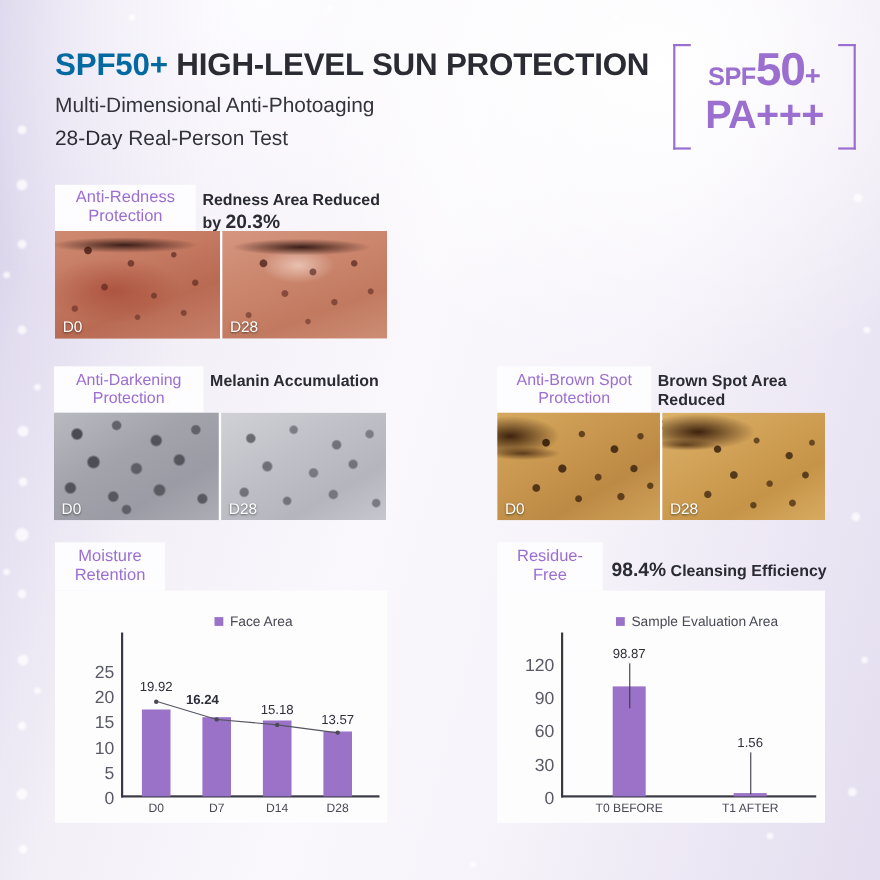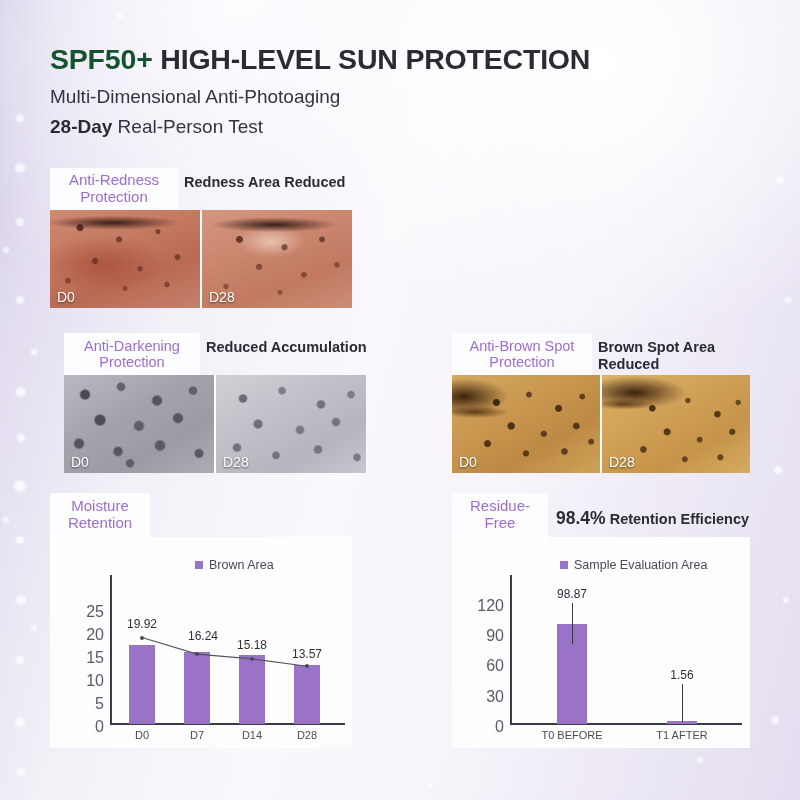--- a/index.html
+++ b/index.html
@@ -17,24 +17,24 @@
       radial-gradient(ellipse 70% 60% at 30% 0%, #fdfcff 0%, rgba(253,252,255,0) 65%),
       linear-gradient(105deg, #cfc7e4 0%, #e2dcef 9%, #f2eff7 24%, #faf8fc 45%, #f6f3fa 65%, #ece7f4 84%, #e3ddef 100%);
   }
   #bgsparkle { position:absolute; inset:0; }
   .sp { position:absolute; border-radius:50%; background:rgba(255,255,255,0.75); filter:blur(1.2px); }
   #page { position:absolute; inset:0; }
 
   
   .header { position:absolute; left:50px; top:44px; width:560px; }
   .h1 { font-size:28.5px; font-weight:bold; color:#2b2b33; letter-spacing:-0.2px; line-height:1.12; white-space:nowrap;}
-  .h1 .accent { color:#14532d; }
+  .h1 .accent { color:#0369a1; }
   .h2 { font-size:19px; color:#34343c; margin-top:10px; line-height:1.2; }
   .h3 { font-size:19px; color:#34343c; margin-top:7px; line-height:1.2; }
-  .h3 b { font-weight:bold; color:#2b2b33; }
+  .h3 b { font-weight:normal; color:#2b2b33; }
 
   
   .badge { position:absolute; left:612px; top:40px; width:166px; height:96px; }
   .badge .brk { position:absolute; top:0; width:16px; height:96px; border:2.5px solid #9b6fd0; }
   .badge .brk.l { left:0; border-right:none; }
   .badge .brk.r { right:0; border-left:none; }
   .badge .row1 { position:absolute; left:16px; top:2px; width:134px; height:48px;
                  display:flex; align-items:baseline; justify-content:center; color:#9b6fd0; }
   .badge .spf { font-size:23px; font-weight:bold; letter-spacing:-0.5px; }
   .badge .fifty { font-size:42px; font-weight:bold; letter-spacing:-1px; line-height:1; }
@@ -116,30 +116,44 @@
       <span class="accent">SPF50+</span>
       <span>HIGH-LEVEL SUN PROTECTION</span>
     </div>
     <div class="h2">Multi-Dimensional Anti-Photoaging</div>
     <div class="h3">
       <b>28-Day</b>
       <span>Real-Person Test</span>
     </div>
   </div>
 
+  <div class="badge">
+    <div class="brk l"></div>
+    <div class="brk r"></div>
+    <div class="row1">
+      <span class="spf">SPF</span>
+      <span class="fifty">50</span>
+      <span class="plus">+</span>
+    </div>
+    <div class="row2">PA+++</div>
+  </div>
 
   <div class="panel" style="left:50px; top:168px; width:302px; height:140px;">
     <div class="tagbox" style="width:128px; height:42px; font-size:15px;">
       <div>
         <div>Anti-Redness</div>
         <div>Protection</div>
       </div>
     </div>
     <div class="headline" style="left:134px; top:6px; width:175px;">
       <div>Redness Area Reduced</div>
+      <div>
+        <span>by</span>
+        <span class="big">20.3%</span>
+      </div>
     </div>
     <div class="imgpair" style="left:0; top:42px; width:302px; height:98px;">
       <div class="imgcell" style="width:150px;">
         <div class="tex" style="
           background:
             radial-gradient(circle at 20% 18%, rgba(60,20,15,.75) 0 3px, transparent 4px),
             radial-gradient(circle at 46% 30%, rgba(70,25,18,.6) 0 2.5px, transparent 3.5px),
             radial-gradient(circle at 72% 22%, rgba(60,20,15,.55) 0 2px, transparent 3px),
             radial-gradient(circle at 30% 52%, rgba(80,30,20,.6) 0 2.6px, transparent 3.6px),
             radial-gradient(circle at 60% 60%, rgba(70,25,18,.5) 0 2.2px, transparent 3.2px),
@@ -166,29 +180,29 @@
             radial-gradient(circle at 52% 84%, rgba(70,25,18,.45) 0 2px, transparent 3px),
             radial-gradient(ellipse 60% 11% at 48% 15%, rgba(45,20,16,.92) 0%, rgba(45,20,16,0) 70%),
             radial-gradient(ellipse 30% 22% at 46% 32%, rgba(255,240,232,.55) 0%, rgba(255,240,232,0) 75%),
             linear-gradient(160deg, #d59680 0%, #cb866d 38%, #c17a60 70%, #cd8d76 100%);
         "></div>
         <span class="daylbl">D28</span>
       </div>
     </div>
   </div>
 
-  <div class="panel" style="left:64px; top:333px; width:282px; height:140px;text-decoration:underline;">
+  <div class="panel" style="left:49px; top:333px; width:282px; height:140px;text-decoration:underline;">
     <div class="tagbox" style="width:136px; height:42px; font-size:14.5px;">
       <div>
         <div>Anti-Darkening</div>
         <div>Protection</div>
       </div>
     </div>
     <div class="headline" style="left:142px; top:6px; width:175px;">
-      <div>Reduced Accumulation</div>
+      <div>Melanin Accumulation</div>
     </div>
     <div class="imgpair" style="left:0; top:42px; width:302px; height:98px;">
       <div class="imgcell" style="width:150px;">
         <div class="tex" style="
           background:
             radial-gradient(circle at 14% 20%, rgba(40,40,48,.75) 0 4px, transparent 6px),
             radial-gradient(circle at 38% 12%, rgba(50,50,58,.6) 0 3.5px, transparent 5px),
             radial-gradient(circle at 62% 26%, rgba(40,40,48,.65) 0 4px, transparent 6px),
             radial-gradient(circle at 86% 16%, rgba(55,55,63,.6) 0 3.5px, transparent 5px),
             radial-gradient(circle at 24% 46%, rgba(40,40,48,.7) 0 4.5px, transparent 6.5px),
@@ -286,21 +300,21 @@
       <div>
         <div>Moisture</div>
         <div>Retention</div>
       </div>
     </div>
 
     <div class="chartcard" style="left:0; top:44px; width:302px; height:211px;">
 
       <div class="legend" style="left:145px; top:21px;">
         <span class="sq"></span>
-        <span>Brown Area</span>
+        <span>Face Area</span>
       </div>
 
       <div class="axis" style="left:60px; top:38px; width:1.6px; height:150px;"></div>
       <div class="axis" style="left:60px; top:186.4px; width:235px; height:1.6px;"></div>
 
       <div class="ytick" style="left:22px; top:181px; width:32px;">0</div>
       <div class="ytick" style="left:22px; top:158px; width:32px;">5</div>
       <div class="ytick" style="left:22px; top:135px; width:32px;">10</div>
       <div class="ytick" style="left:22px; top:112px; width:32px;">15</div>
       <div class="ytick" style="left:22px; top:89px;  width:32px;">20</div>
@@ -313,42 +327,42 @@
 
       <svg style="position:absolute; left:0; top:0;" width="302" height="211">
         <polyline points="92,100.5 147,117.1 202,121.9 257,129.3" fill="none" stroke="#55555f" stroke-width="1.1"></polyline>
       </svg>
       <div class="dot" style="left:90px;  top:98.5px;"></div>
       <div class="dot" style="left:145px; top:115.1px;"></div>
       <div class="dot" style="left:200px; top:119.9px;"></div>
       <div class="dot" style="left:255px; top:127.3px;"></div>
 
       <div class="dlabel" style="left:68px;  top:80px;  width:48px;">19.92</div>
-      <div class="dlabel" style="left:129px; top:92px;  width:48px;">16.24</div>
+      <div class="dlabel" style="left:110px; top:92px;  width:48px;font-weight:bold;">16.24</div>
       <div class="dlabel" style="left:178px; top:101px; width:48px;">15.18</div>
       <div class="dlabel" style="left:233px; top:110px; width:48px;">13.57</div>
 
       <div class="xtick" style="left:68px;  top:192px; width:48px;">D0</div>
       <div class="xtick" style="left:123px; top:192px; width:48px;">D7</div>
       <div class="xtick" style="left:178px; top:192px; width:48px;">D14</div>
       <div class="xtick" style="left:233px; top:192px; width:48px;">D28</div>
     </div>
   </div>
 
   <div class="panel" style="left:452px; top:493px; width:298px; height:255px;">
     <div class="tagbox" style="width:96px; height:44px; font-size:15px;">
       <div>
         <div>Residue-</div>
         <div>Free</div>
       </div>
     </div>
     <div class="headline" style="left:104px; top:15px; width:200px;">
       <div>
         <span class="big">98.4%</span>
-        <span>Retention Efficiency</span>
+        <span>Cleansing Efficiency</span>
       </div>
     </div>
 
     <div class="chartcard" style="left:0; top:44px; width:298px; height:211px;">
 
       <div class="legend" style="left:108px; top:21px;">
         <span class="sq"></span>
         <span>Sample Evaluation Area</span>
       </div>
 

